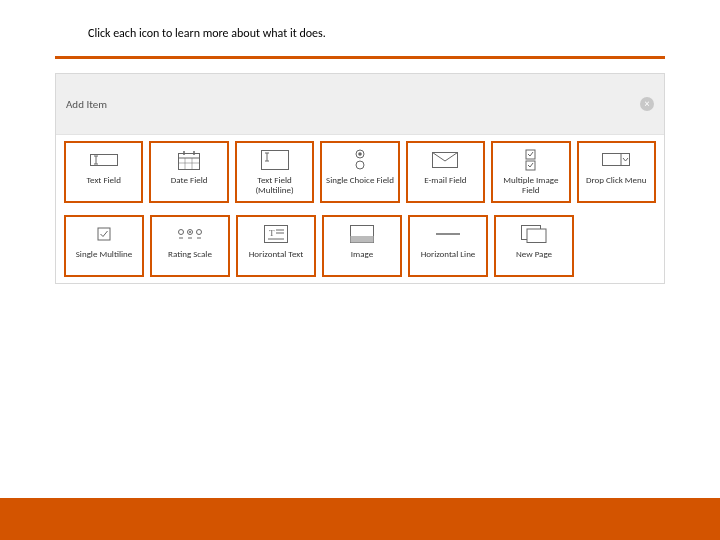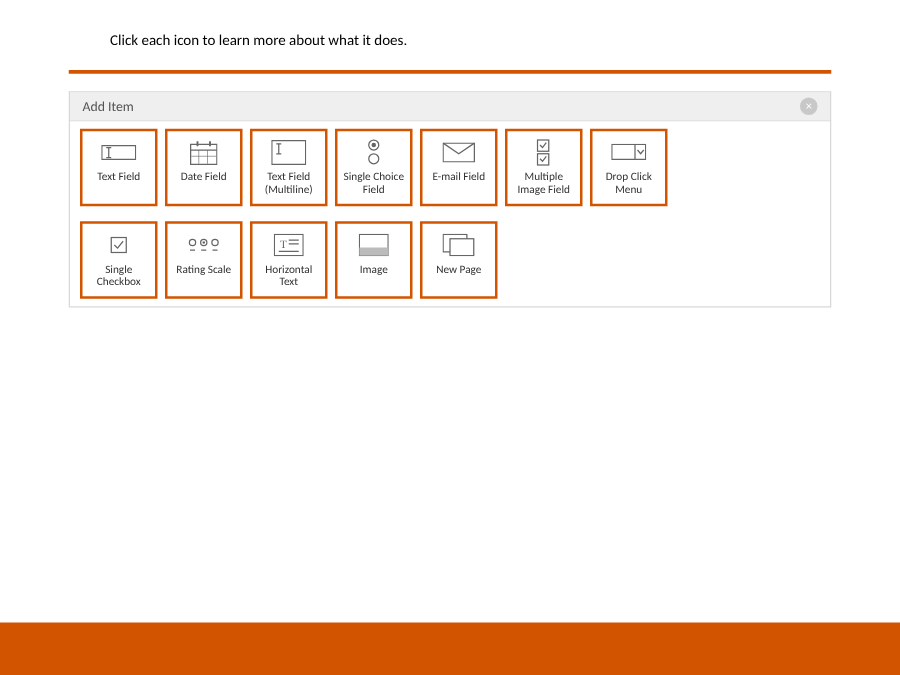--- a/index.html
+++ b/index.html
@@ -20,21 +20,21 @@
       background: #d35400;
       margin: 16px 55px 0 55px;
     }
     .panel {
       margin: 14px 55px 0 55px;
       border: 1px solid #d8d8d8;
       background: #fff;
     }
     .panel-header {
       background: #efefef;
-      padding: 4px 10px;
+      padding: 23px 10px;
       display: flex;
       align-items: center;
       justify-content: space-between;
       font-size: 11px;
       color: #555;
       border-bottom: 1px solid #e3e3e3;
       gap: 33px;
     }
     .close {
       width: 14px;
@@ -45,21 +45,21 @@
       font-size: 10px;
       line-height: 14px;
       text-align: center;
     }
     .grid-row {
       display: flex;
       gap: 6px;
       padding: 6px 8px;
     }
     .tile {
-      width: 62px;
+      width: 80px;
       height: 62px;
       border: 2px solid #d35400;
       background: #fff;
       display: flex;
       flex-direction: column;
       align-items: center;
       justify-content: flex-start;
       padding: 6px 2px 0 2px;
       cursor: pointer;
     }
@@ -188,21 +188,21 @@
 
   <div class="grid-row">
 
     <div class="tile">
       <span class="tile-icon">
         <svg width="14" height="14">
             <rect x="1" y="1" width="12" height="12" fill="none" stroke="#666"></rect>
             <path d="M3.5 7 L6 9.5 L10.5 4" fill="none" stroke="#666"></path>
           </svg>
       </span>
-      <span class="tile-label">Single Checkbox</span>
+      <span class="tile-label">Single Multiline</span>
     </div>
 
     <div class="tile">
       <span class="tile-icon">
         <svg width="26" height="12">
             <circle cx="4" cy="4" r="2.5" fill="none" stroke="#666"></circle>
             <circle cx="13" cy="4" r="2.5" fill="none" stroke="#666"></circle>
             <circle cx="13" cy="4" r="1" fill="#666"></circle>
             <circle cx="22" cy="4" r="2.5" fill="none" stroke="#666"></circle>
             <line x1="2" y1="10" x2="6" y2="10" stroke="#666"></line>
@@ -229,20 +229,28 @@
     <div class="tile">
       <span class="tile-icon">
         <svg width="24" height="18">
             <rect x="0.5" y="0.5" width="23" height="17" fill="none" stroke="#666"></rect>
             <rect x="0.5" y="11" width="23" height="6.5" fill="#bbb"></rect>
           </svg>
       </span>
       <span class="tile-label">Image</span>
     </div>
 
+    <div class="tile">
+      <span class="tile-icon">
+        <svg width="26" height="10">
+            <line x1="1" y1="5" x2="25" y2="5" stroke="#666" stroke-width="1.5"></line>
+          </svg>
+      </span>
+      <span class="tile-label">Horizontal Line</span>
+    </div>
 
     <div class="tile">
       <span class="tile-icon">
         <svg width="26" height="18">
             <rect x="0.5" y="0.5" width="19" height="14" fill="none" stroke="#666"></rect>
             <rect x="6" y="4" width="19" height="13.5" fill="#fff" stroke="#666"></rect>
           </svg>
       </span>
       <span class="tile-label">New Page</span>
     </div>

